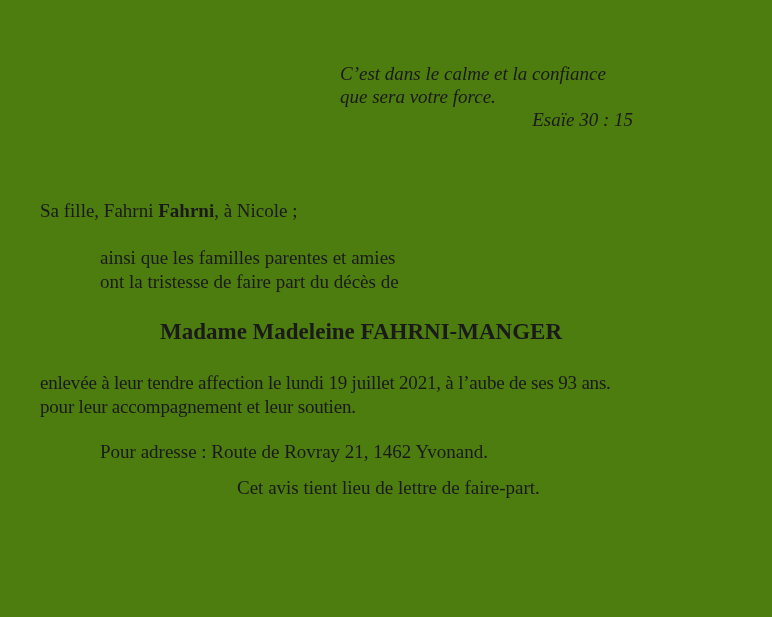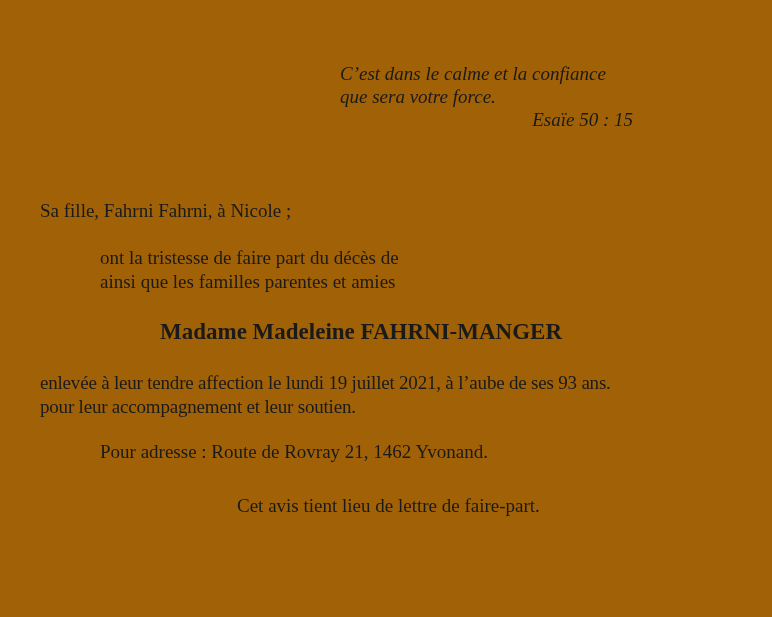--- a/index.html
+++ b/index.html
@@ -4,21 +4,21 @@
 <style>
   html, body {
     margin: 0;
     padding: 0;
     background: #ffffff;
   }
   .page {
     position: relative;
     width: 772px;
     height: 617px;
-    background: #a16207;
+    background: #4d7c0f;
     color: #1a1a1a;
     font-family: "Liberation Serif", "DejaVu Serif", serif;
     font-size: 19px;
     line-height: 24px;
     box-sizing: border-box;
     padding: 62px 20px 0 40px;
     overflow: hidden;
   }
   .line {
     display: block;
@@ -34,21 +34,21 @@
     line-height: 23px;
   }
   .epigraph .attribution {
     text-align: right;
     padding-right: 2px;
   }
 
   .intro {
     margin-top: 68px;
   }
-  .intro .bold-name { font-weight: normal; }
+  .intro .bold-name { font-weight: bold; }
 
   .family {
     margin-top: 23px;
     margin-left: 60px;
   }
 
   .deceased-title {
     margin-top: 24px;
     margin-left: 120px;
     font-size: 23px;
@@ -61,40 +61,40 @@
     margin-top: 25px;
     letter-spacing: -0.2px;
   }
 
   .ceremony {
     margin-top: 21px;
     margin-left: 60px;
   }
 
   .closing {
-    margin-top: 30px;
+    margin-top: 12px;
     margin-left: 197px;
   }
 </style>
 </head>
 <body>
 
 <div class="page">
 
   <div class="epigraph">
     <span class="line">C’est dans le calme et la confiance</span>
     <span class="line">que sera votre force.</span>
-    <span class="line attribution">Esaïe 50 : 15</span>
+    <span class="line attribution">Esaïe 30 : 15</span>
   </div>
 
   <p class="intro"><span>Sa fille, Fahrni </span><span class="bold-name">Fahrni</span><span>, à Nicole ;</span></p>
 
   <p class="family">
+    <span class="line">ainsi que les familles parentes et amies</span>
     <span class="line">ont la tristesse de faire part du décès de</span>
-    <span class="line">ainsi que les familles parentes et amies</span>
   </p>
 
   <h1 class="deceased-title">Madame Madeleine FAHRNI-MANGER</h1>
 
   <p class="details">
     <span class="line">enlevée à leur tendre affection le lundi 19 juillet 2021, à l’aube de ses 93 ans.</span>
     <span class="line">pour leur accompagnement et leur soutien.</span>
   </p>
 
   <p class="ceremony">

